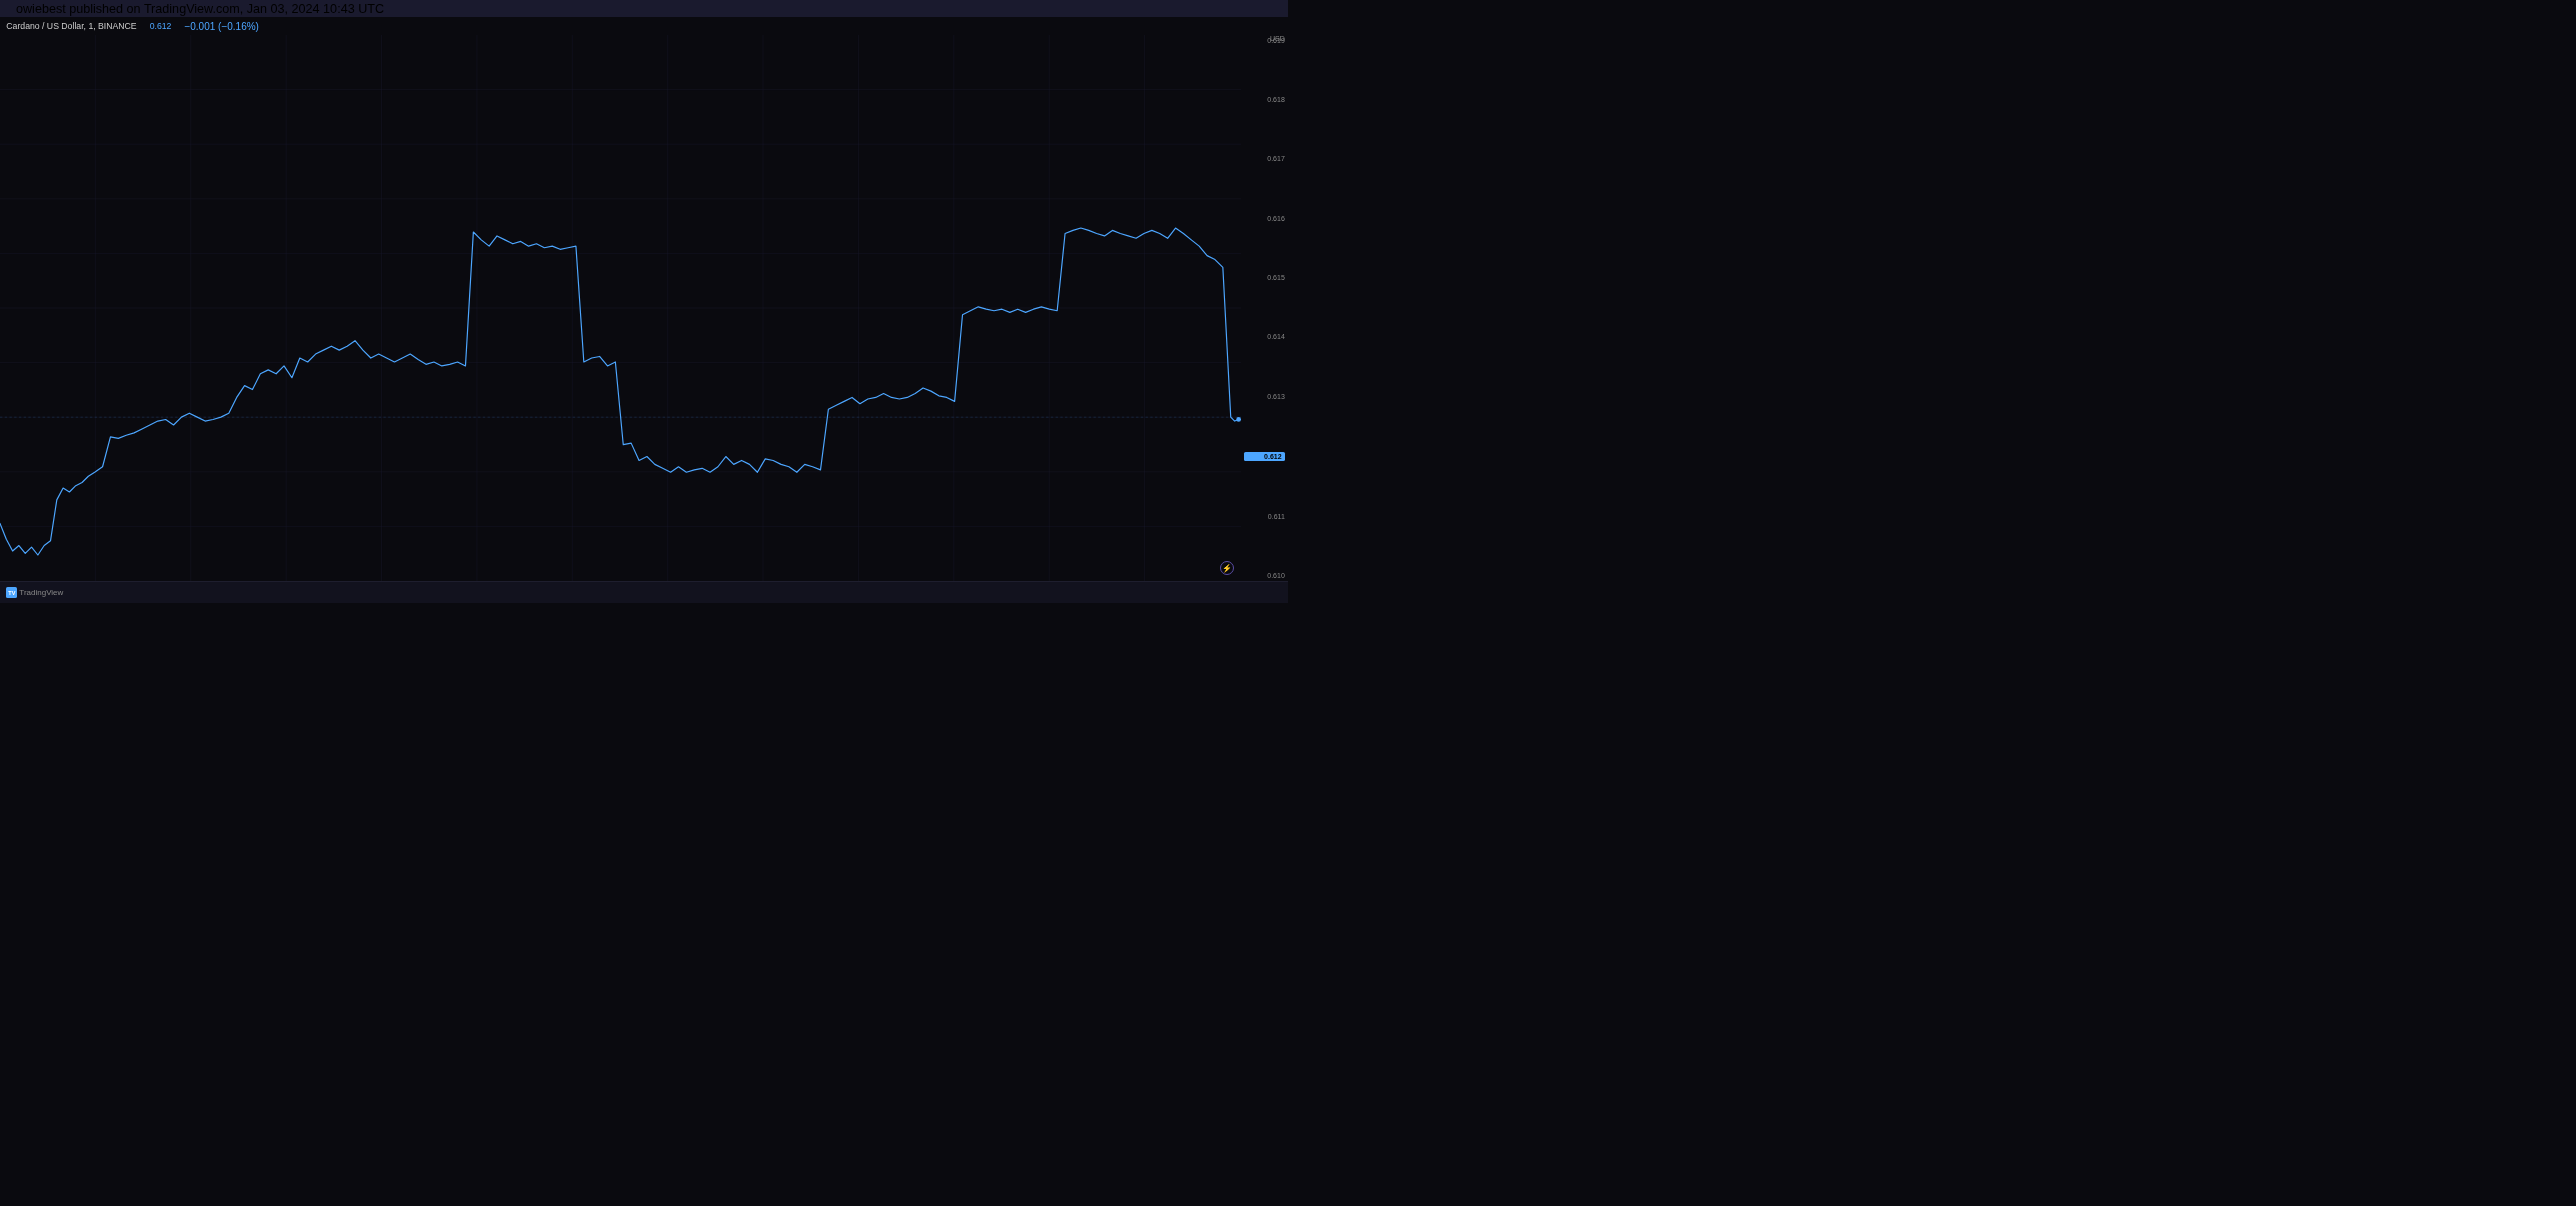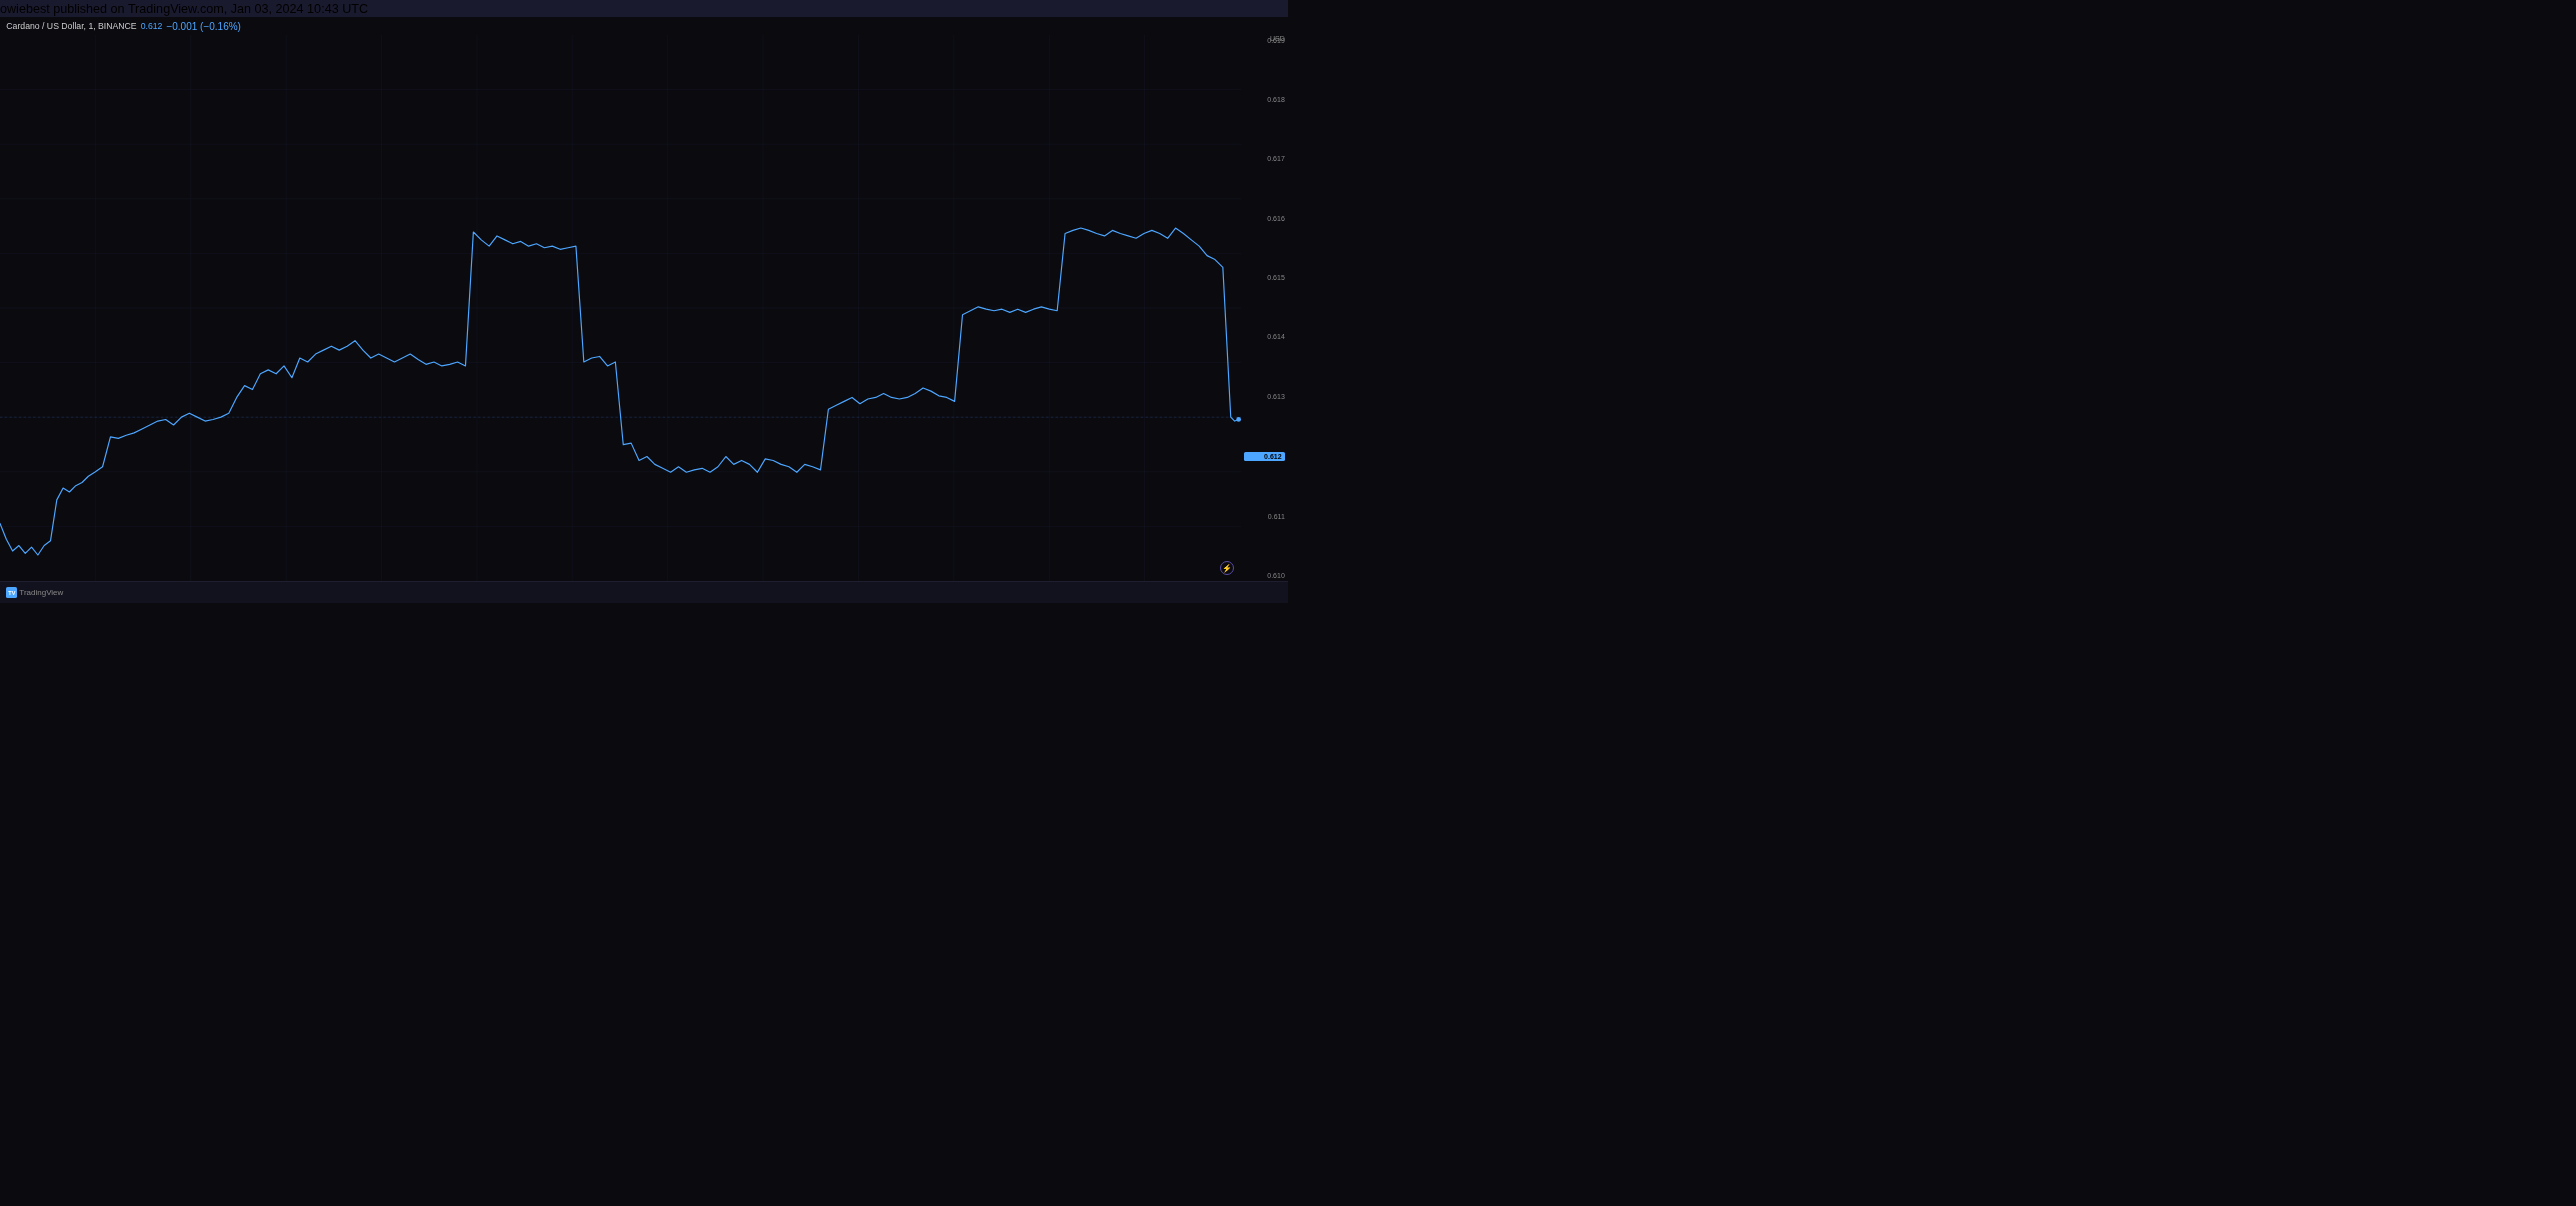--- a/index.html
+++ b/index.html
@@ -21,32 +21,32 @@
 
     #top-bar {
       position: absolute;
       top: 0;
       left: 0;
       right: 0;
       height: 17.4px;
       background: #1a1a2e;
       display: flex;
       align-items: center;
-      padding: 0 0;
+      padding: 0 16px;
       z-index: 10;
     }
 
     #chart-header {
       position: absolute;
       top: 17.4px;
       left: 6.3px;
       z-index: 10;
       display: flex;
       align-items: center;
-      gap: 4px;
+      gap: 13px;
       padding-top: 3.2px;
     }
 
     #symbol-info {
       color: #cccccc;
       font-size: 8.7px;
       font-weight: 500;
     }
 
     #chart-area {

